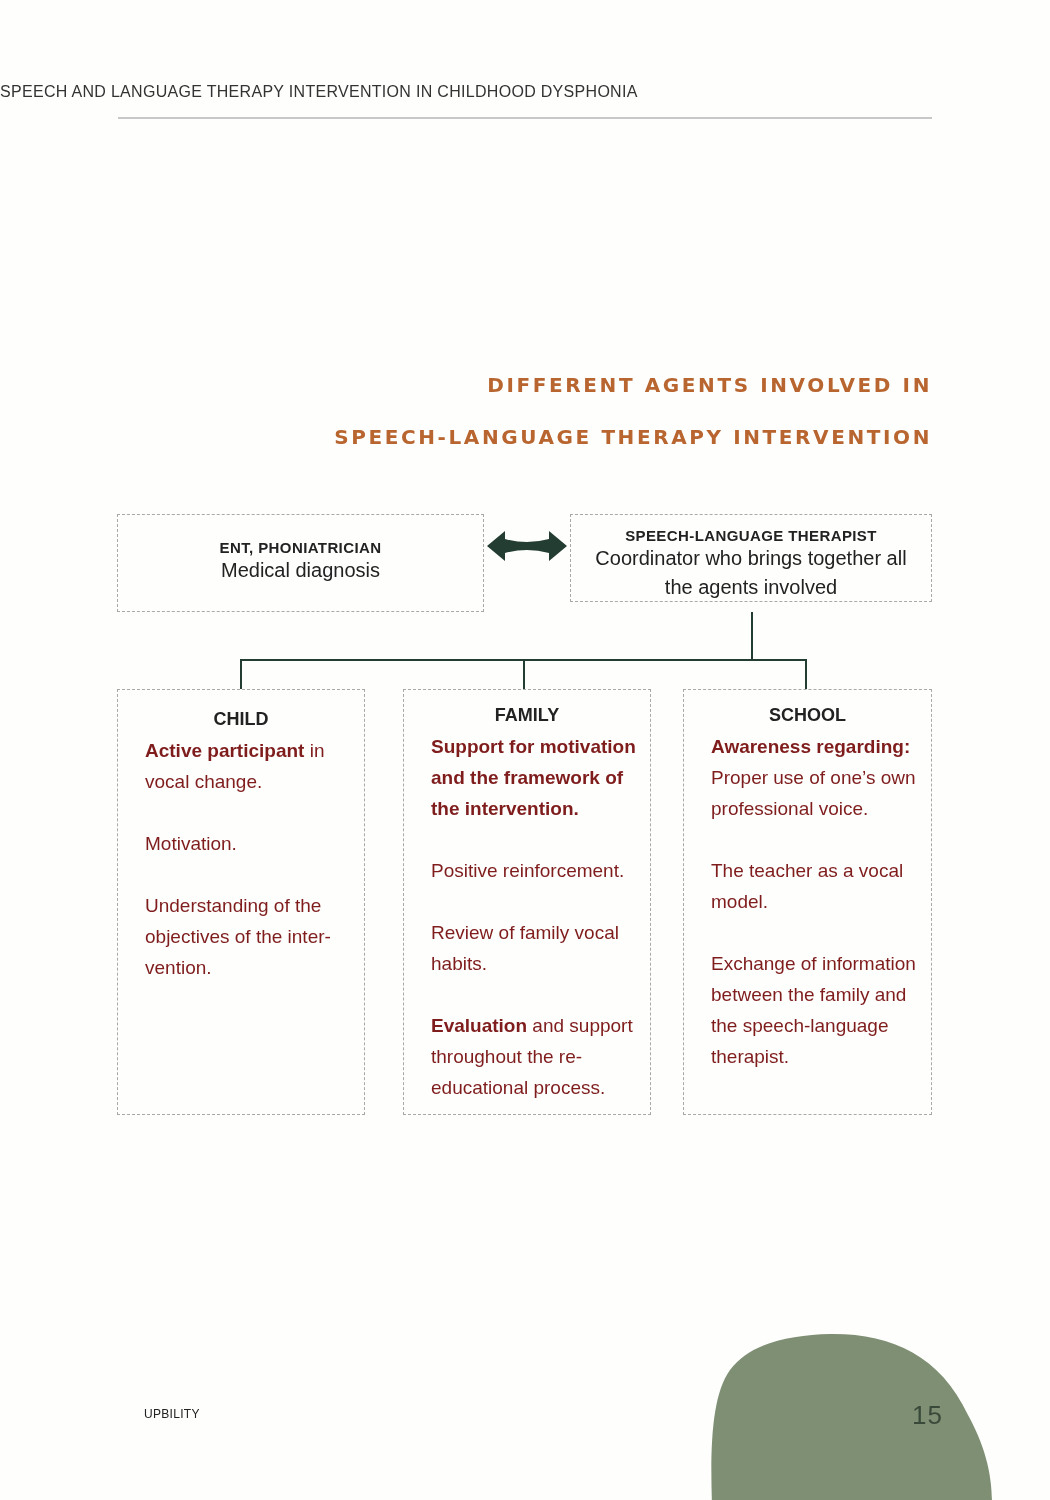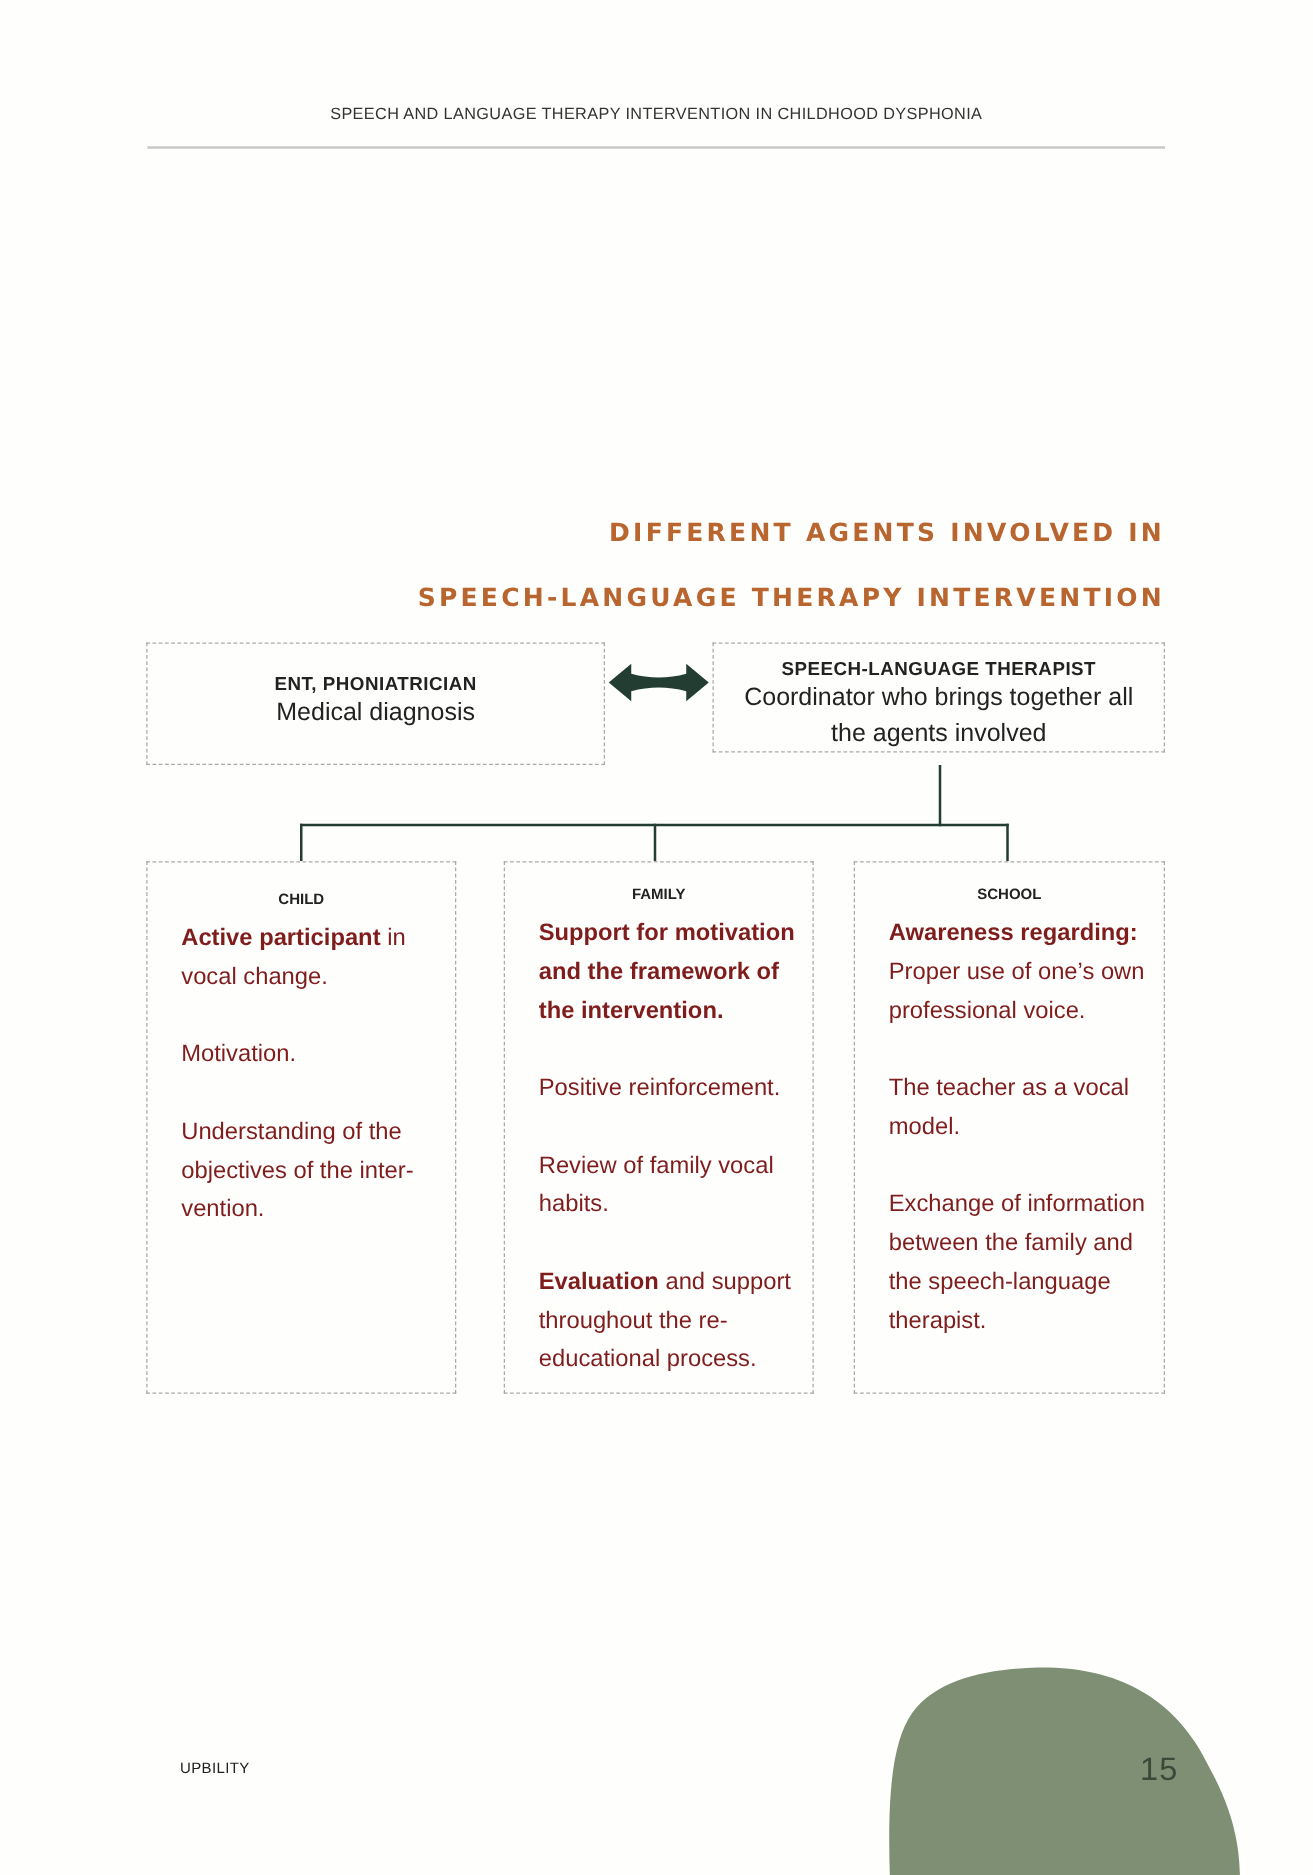--- a/index.html
+++ b/index.html
@@ -4,30 +4,30 @@
   <style>
     html, body { margin: 0; padding: 0; }
     body {
       width: 1050px; height: 1500px; position: relative; overflow: hidden;
       background: #fefefd;
       font-family: "Liberation Sans", sans-serif;
       color: #222;
     }
     .running-head {
       position: absolute; left: 0; width: 1050px; top: 83px;
-      text-align: center; font-size: 13px; letter-spacing: 0.3px; color: #333;
+      text-align: left; font-size: 16px; letter-spacing: 0.3px; color: #333;
     }
     .head-rule {
       position: absolute; left: 118px; top: 117px; width: 814px; height: 2px;
       background: #c8c8c8;
     }
     .title-line {
       position: absolute; right: 118px; text-align: right;
       font-family: "DejaVu Sans", sans-serif; font-weight: bold;
-      font-size: 20px; letter-spacing: 2.6px; color: #b8652f; margin-top: 41px;
+      font-size: 20px; letter-spacing: 2.6px; color: #b8652f;
     }
     .title-1 { top: 373px; }
     .title-2 { top: 425px; }
 
     .box {
       position: absolute; box-sizing: border-box;
       border: 1px dashed #a9a9a9; background: #fefefd;
     }
     .top-box { text-align: center; }
     .box-heading {
@@ -43,21 +43,21 @@
     .connector { position: absolute; background: #233d33; }
 
     .col-box {
       top: 689px; width: 248px; height: 426px;
       padding: 10px 12px 0 12px;
     }
     #box-child { left: 117px; }
     #box-family { left: 403px; }
     #box-school { left: 683px; width: 249px; }
     .col-title {
-      display: block; text-align: center; font-weight: bold; font-size: 12px;
+      display: block; text-align: center; font-weight: bold; font-size: 18px;
       line-height: 30px; color: #222; margin-bottom: 1px;
     }
     #box-child .col-title { margin-top: 4px; }
     .col-para { margin: 0 0 31px 15px; font-size: 19px; line-height: 31px; color: #7f1d1d; }
     .col-para b { font-weight: bold; }
 
     .footer-brand {
       position: absolute; left: 116px; top: 1407px; font-size: 12px; color: #222; letter-spacing: 0.3px; margin-left: 28px;
     }
     .blob { position: absolute; left: 700px; top: 1325px; width: 320px; height: 180px; }

